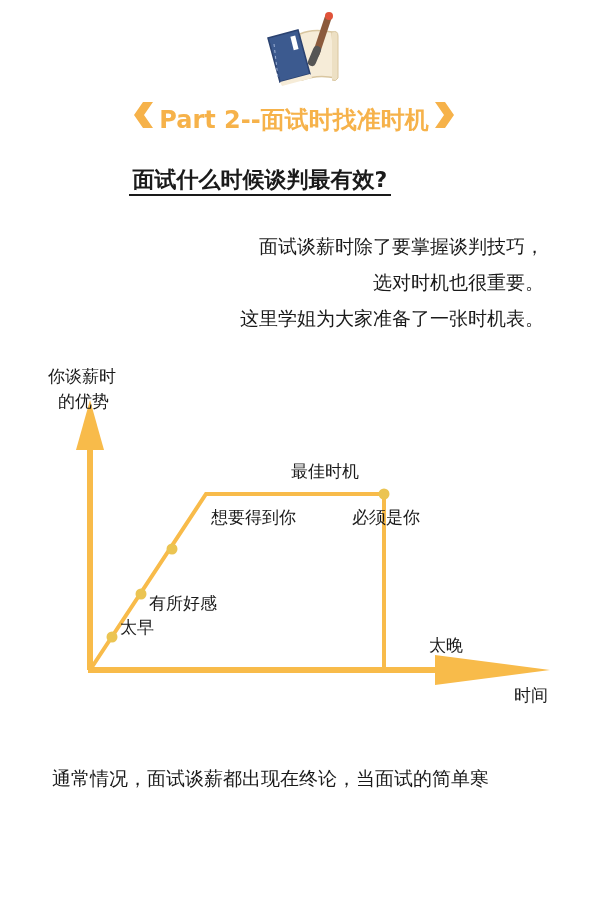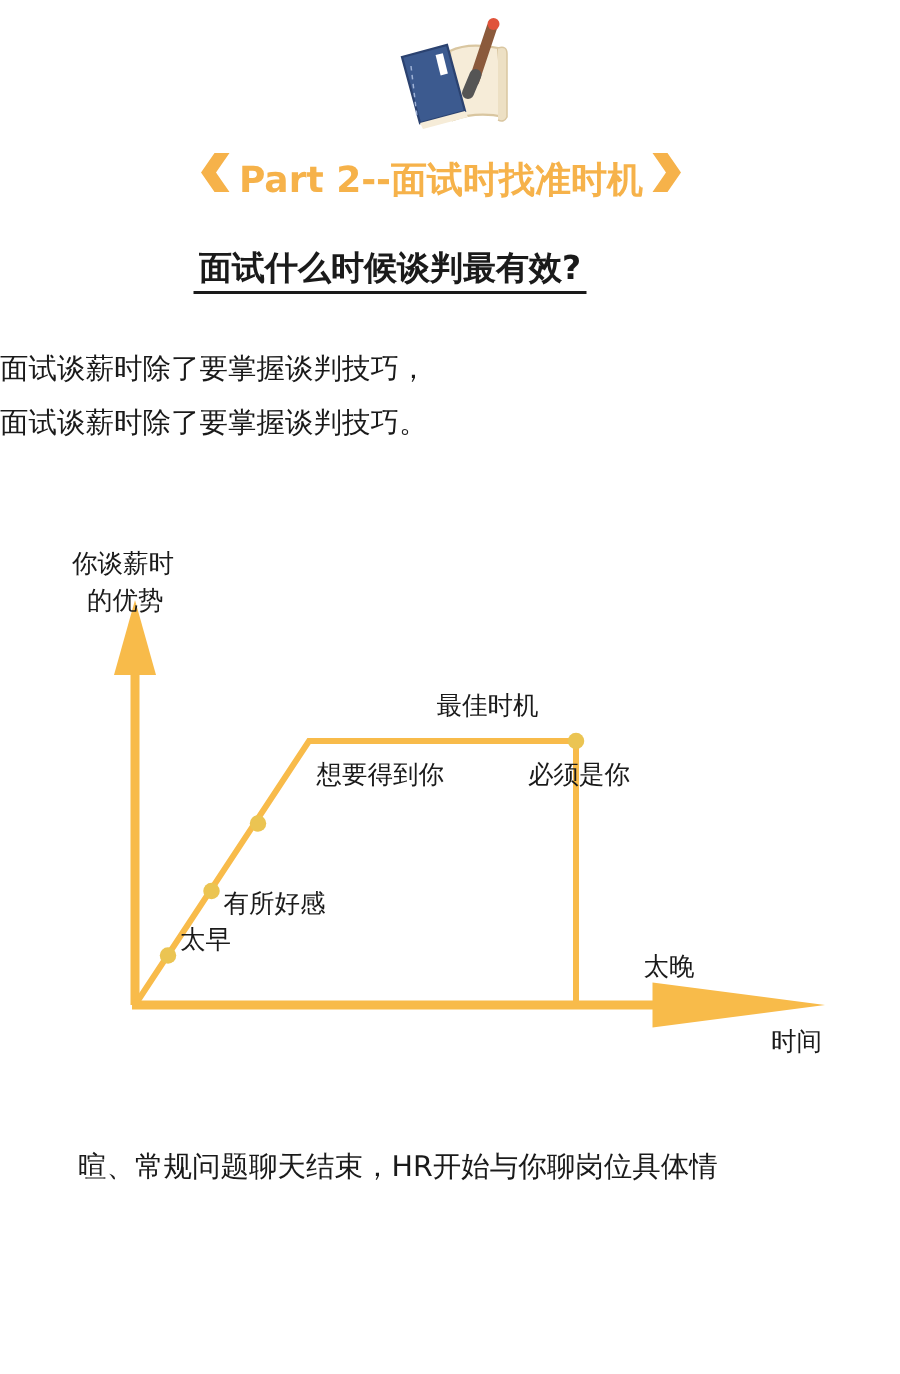--- a/index.html
+++ b/index.html
@@ -6,21 +6,21 @@
   body{width:600px;height:916px;position:relative;overflow:hidden;
        font-family:"DejaVu Sans","Liberation Sans",sans-serif;color:#1a1a1a;}
   .abs{position:absolute;}
   .icon-wrap{left:252px;top:4px;width:96px;height:82px;}
   .part-title{left:0;width:588px;top:100px;text-align:center;color:#f6b24a;
        font-size:24px;font-weight:bold;line-height:36px;}
   .part-title .chev{display:inline-block;vertical-align:middle;}
   .part-title .txt{display:inline-block;vertical-align:middle;margin:0 4px;}
   .question{left:0;width:520px;top:164px;text-align:center;font-size:22px;font-weight:bold;line-height:32px;}
   .question span{border-bottom:2px solid #1a1a1a;padding:0 4px 2px 4px;}
-  .intro{left:0;width:544px;top:228px;text-align:left;font-size:19px;line-height:36px;}
+  .intro{left:0;width:544px;top:228px;text-align:right;font-size:19px;line-height:36px;}
   .intro div{white-space:nowrap;}
   .chart{left:0;top:350px;width:536px;height:370px;}
   .lbl{position:absolute;font-size:17px;white-space:nowrap;line-height:22px;}
   .footer{left:52px;width:520px;top:760px;font-size:19px;line-height:37px;}
   .footer div{white-space:nowrap;}
 </style>
 </head>
 <body>
 
 <div class="abs icon-wrap">
@@ -48,21 +48,22 @@
       </svg>
   </span>
 </div>
 
 <div class="abs question">
   <span>面试什么时候谈判最有效?</span>
 </div>
 
 <div class="abs intro">
   <div>面试谈薪时除了要掌握谈判技巧，</div>
-  <div>面试谈薪时除了要掌握谈判技巧。</div>
+  <div>选对时机也很重要。</div>
+  <div>这里学姐为大家准备了一张时机表。</div>
 </div>
 
 <div class="abs chart">
   <svg class="abs" style="left:0;top:0" width="600" height="370" viewBox="0 0 600 370">
 
     <line x1="90" y1="320" x2="90" y2="100" stroke="#f8bb4a" stroke-width="6"></line>
     <polygon points="90,50 76,100 104,100" fill="#f8bb4a"></polygon>
 
     <line x1="88" y1="320" x2="440" y2="320" stroke="#f8bb4a" stroke-width="6"></line>
     <polygon points="550,320 435,305 435,335" fill="#f8bb4a"></polygon>
@@ -80,14 +81,14 @@
   <div class="lbl" style="left:255px;top:110px;margin-left:36px;">最佳时机</div>
   <div class="lbl" style="left:211px;top:156px;">想要得到你</div>
   <div class="lbl" style="left:352px;top:156px;">必须是你</div>
   <div class="lbl" style="left:149px;top:242px;">有所好感</div>
   <div class="lbl" style="left:120px;top:266px;text-align:right;">太早</div>
   <div class="lbl" style="left:429px;top:284px;">太晚</div>
   <div class="lbl" style="left:514px;top:334px;">时间</div>
 </div>
 
 <div class="abs footer">
-  <div>暄、常规问题聊天结束，HR开始与你聊岗位具体情</div>
+  <div>通常情况，面试谈薪都出现在终论，当面试的简单寒</div>
 </div>
 
 </body></html>

